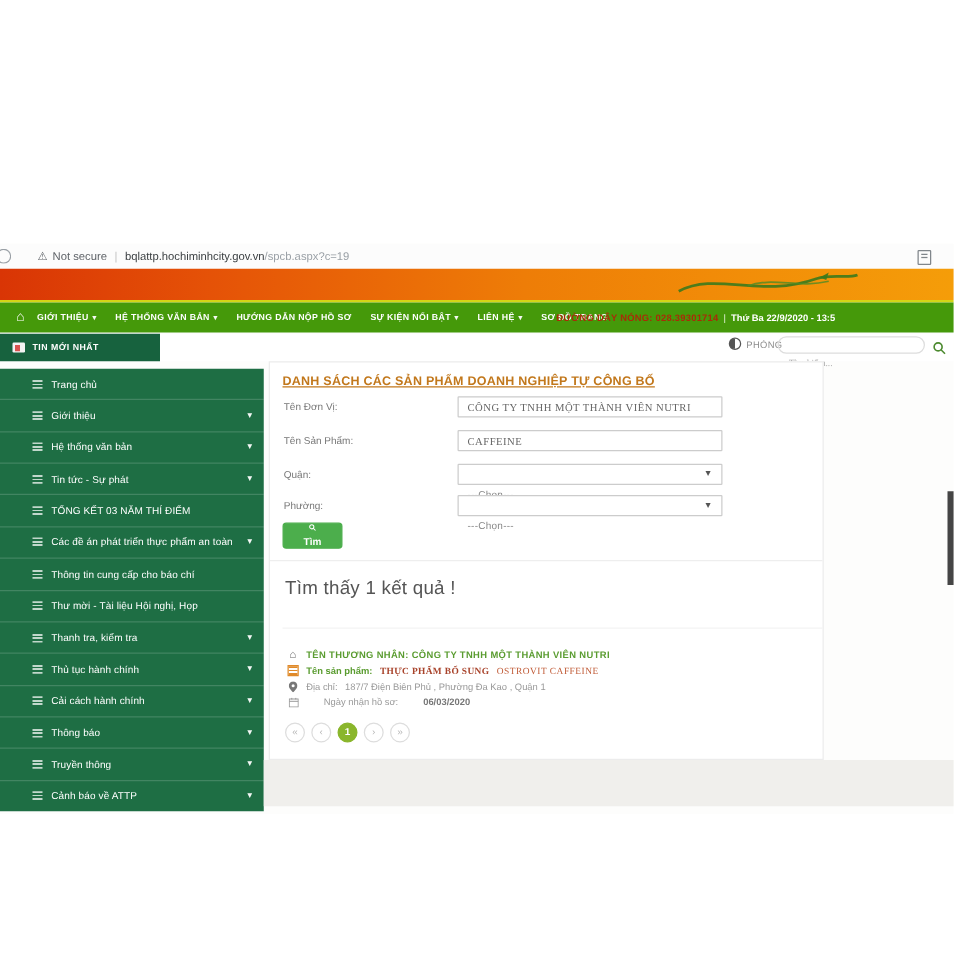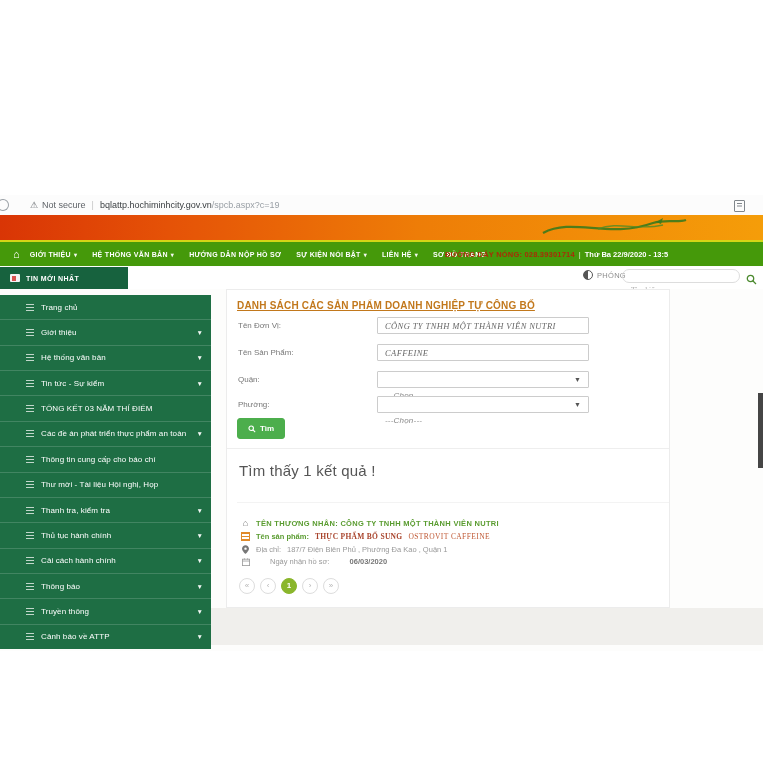--- a/index.html
+++ b/index.html
@@ -46,29 +46,29 @@
 
   
   .sidebar{position:absolute;left:0;top:100px;width:211px;height:354px;background:#1e6e44;display:flex;flex-direction:column;}
   .side-item{flex:1;display:flex;align-items:center;gap:7px;padding:0 8px 0 26px;border-bottom:1px solid rgba(255,255,255,.16);color:#fff;font-size:8px;cursor:pointer;position:relative;}
   .side-item:last-child{border-bottom:none;}
   .listicon{width:8px;height:7px;flex:none;background:repeating-linear-gradient(to bottom,rgba(255,255,255,.85) 0 1.4px,transparent 1.4px 2.8px);opacity:.85;}
   .side-label{flex:1;white-space:nowrap;overflow:hidden;letter-spacing:.1px;}
   .side-caret{font-size:6.5px;color:#fff;opacity:.95;}
 
   
-  .panel{position:absolute;left:226px;top:94px;width:444px;height:319px;background:#fff;border:1px solid #ececec;box-sizing:border-box;overflow:hidden;}
+  .panel{position:absolute;left:215px;top:94px;width:444px;height:319px;background:#fff;border:1px solid #ececec;box-sizing:border-box;overflow:hidden;}
   .ptitle{position:absolute;left:10px;top:10px;font-size:10px;font-weight:bold;color:#c2781c;text-decoration:underline;letter-spacing:.2px;}
   .frow-label{position:absolute;left:11px;font-size:8px;color:#777;}
-  .fctl{position:absolute;left:150px;width:212px;height:17px;border:1px solid #ccc;border-radius:1px;box-sizing:border-box;display:flex;align-items:center;padding:0 7px;background:#fff;font-style:italic;}
+  .fctl{position:absolute;left:150px;width:212px;height:17px;border:1px solid #ccc;border-radius:1px;box-sizing:border-box;display:flex;align-items:center;padding:0 7px;background:#fff;}
   .fval{font-family:"Liberation Serif",serif;font-size:8.5px;color:#666;letter-spacing:.4px;white-space:nowrap;}
   .fselect .fval{font-family:"Liberation Sans",sans-serif;color:#888;font-size:8px;letter-spacing:.2px;margin-top:32px;}
   .fselect{cursor:pointer;}
   .fselect .selcaret{margin-left:auto;font-size:7px;color:#555;}
-  .findbtn{position:absolute;left:10px;top:128px;width:46px;height:19px;background:#4cae4c;border:1px solid #4cae4c;border-radius:3px;color:#fff;font-size:8px;font-weight:bold;display:flex;align-items:center;justify-content:center;gap:4px;cursor:pointer;}
+  .findbtn{position:absolute;left:10px;top:128px;width:46px;height:19px;background:#4cae4c;border:1px solid #4cae4c;border-radius:3px;color:#fff;font-size:8px;font-weight:bold;display:flex;align-items:center;justify-content:center;gap:4px;cursor:pointer;flex-direction:column;}
   .divider{position:absolute;left:0;top:158px;width:548px;border-top:1px solid #eee;}
   .summary{position:absolute;left:12px;top:172px;font-size:15px;color:#555;letter-spacing:.2px;}
   .divider2{position:absolute;left:10px;top:212px;width:528px;border-top:1px solid #f3f3f3;}
 
   .rline{position:absolute;left:14px;display:flex;align-items:center;gap:6px;white-space:nowrap;}
   .rl1{top:229px;font-size:7.5px;font-weight:bold;color:#5a9c30;letter-spacing:.3px;}
   .rl2{top:242px;font-size:7.5px;}
   .rl2 .lbl{color:#5a9c30;font-weight:bold;}
   .rl2 .v1{font-family:"Liberation Serif",serif;font-weight:bold;color:#a8432b;letter-spacing:.3px;}
   .rl2 .v2{font-family:"Liberation Serif",serif;color:#c05a36;letter-spacing:.4px;}
@@ -173,21 +173,21 @@
         <span class="side-label">Giới thiệu</span>
         <span class="side-caret">▼</span>
       </div>
       <div class="side-item">
         <span class="listicon"></span>
         <span class="side-label">Hệ thống văn bản</span>
         <span class="side-caret">▼</span>
       </div>
       <div class="side-item">
         <span class="listicon"></span>
-        <span class="side-label">Tin tức - Sự kiểm</span>
+        <span class="side-label">Tin tức - Sự phát</span>
         <span class="side-caret">▼</span>
       </div>
       <div class="side-item">
         <span class="listicon"></span>
         <span class="side-label">TỔNG KẾT 03 NĂM THÍ ĐIỂM</span>
       </div>
       <div class="side-item">
         <span class="listicon"></span>
         <span class="side-label">Các đề án phát triển thực phẩm an toàn</span>
         <span class="side-caret">▼</span>

